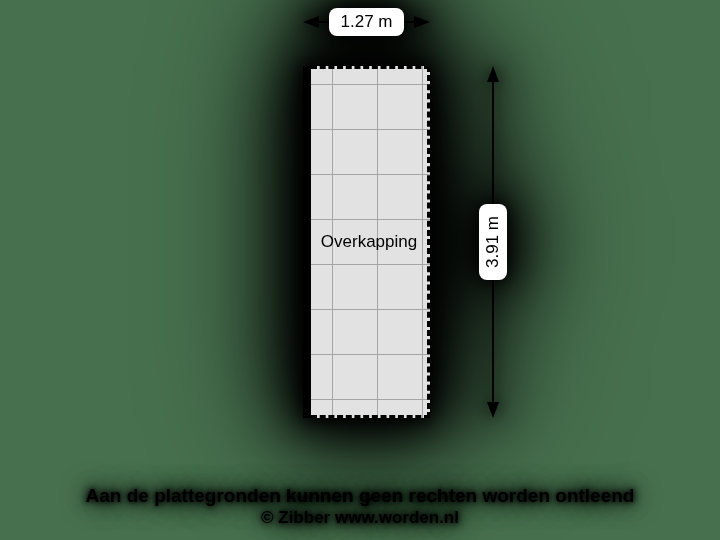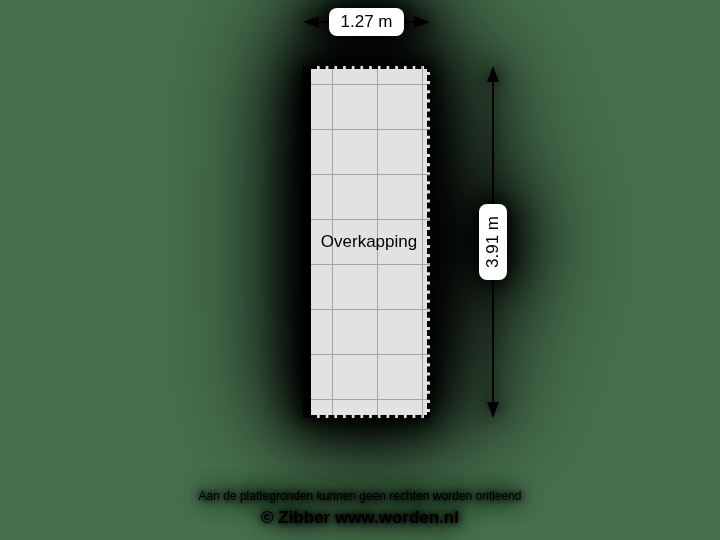--- a/index.html
+++ b/index.html
@@ -54,21 +54,21 @@
     position:absolute;left:50%;top:50%;
     transform:translate(-50%,-50%) rotate(-90deg);
     background:#fff;color:#000;font-size:17px;white-space:nowrap;
     padding:4px 12px;border-radius:8px;line-height:20px;
   }
   
   .footer{
     position:absolute;left:0;right:0;top:485px;text-align:center;color:#000;
     text-shadow:0 0 5px #000,0 0 10px #000,0 0 18px #000,0 0 28px #000;
   }
-  .footer .line1{font-size:12px;line-height:22px;font-weight:400;}
+  .footer .line1{font-size:19px;line-height:22px;font-weight:700;}
   .footer .line2{font-size:17px;line-height:22px;font-weight:700;}
 </style>
 </head>
 <body>
 
 <div class="stage">
 
   <div class="plan-group">
 
     <div class="plan">

